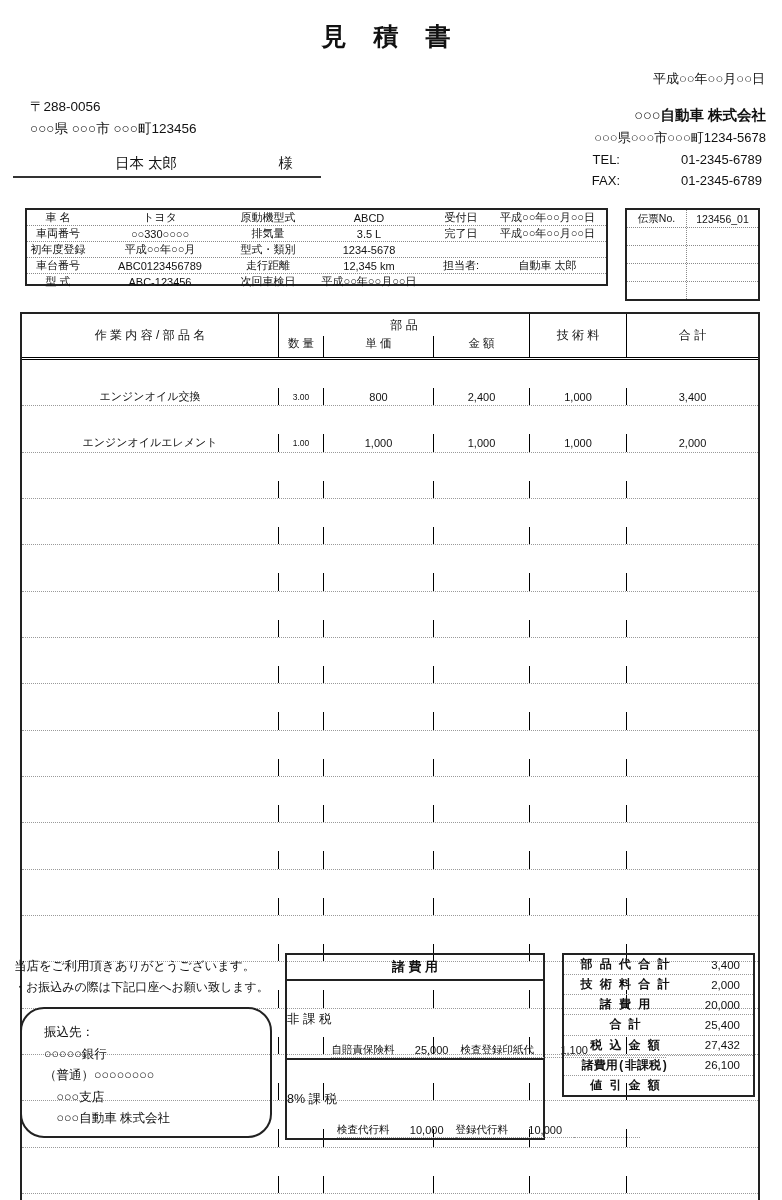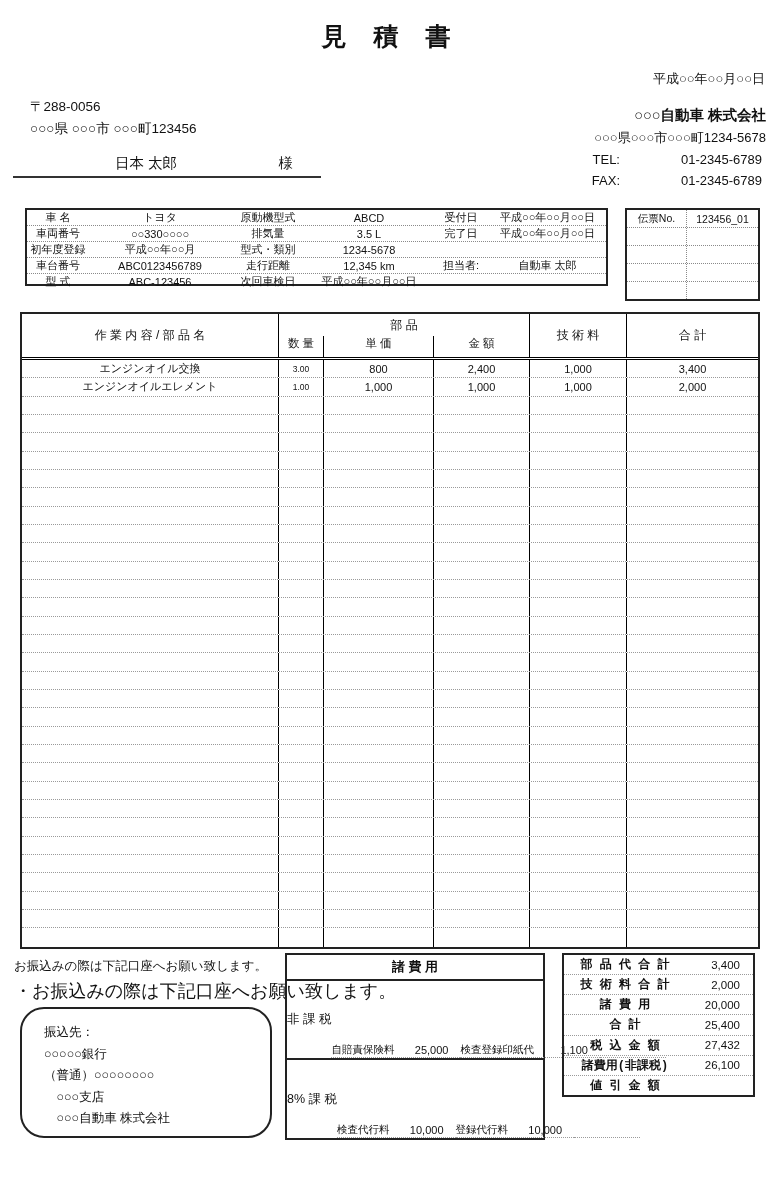--- a/index.html
+++ b/index.html
@@ -51,33 +51,33 @@
   .h-parts { width:251px; border-right:1px solid #000; display:flex; flex-direction:column; }
   .h-parts-top { height:22px; display:flex; align-items:center; justify-content:center; font-size:12px; }
   .h-parts-sub { flex:1; display:flex; }
   .h-sub { display:flex; align-items:flex-start; justify-content:center; font-size:11.5px; }
   .h-sub-qty { width:45px; border-right:1px solid #000; }
   .h-sub-unit { width:110px; border-right:1px solid #000; }
   .h-sub-amt { flex:1; }
   .h-labor { width:97px; border-right:1px solid #000; }
   .h-total { flex:1; }
   .items-body { display:flex; flex-direction:column; }
-  .i-row { display:flex; height:18.34px; border-bottom:1px dotted #9a9a9a; }
+  .i-row { display:flex; height:18.34px; border-bottom:1px dotted #9a9a9a;margin-top:28px; }
   .i-row:last-child { border-bottom:none; }
   .i-cell { display:flex; align-items:center; justify-content:center; font-size:11px; white-space:nowrap; }
   .i-name { width:257px; border-right:1px solid #000; }
   .i-qty { width:45px; border-right:1px solid #000; font-size:8.5px; }
   .i-unit { width:110px; border-right:1px solid #000; }
   .i-amount { width:96px; border-right:1px solid #000; }
   .i-labor { width:97px; border-right:1px solid #000; }
   .i-total { flex:1; }
 
   
   .thanks1 { position:absolute; left:14px; top:958px; font-size:12.5px; }
-  .thanks2 { position:absolute; left:14px; top:979px; font-size:18px; }
+  .thanks2 { position:absolute; left:14px; top:979px; font-size:12px; }
   .bank-box { position:absolute; left:20px; top:1007px; width:252px; height:131px;
     border:2px solid #222; border-radius:24px; padding:13px 0 0 22px;
     font-size:12.5px; line-height:21.5px; }
 
   .fees-table { position:absolute; left:285px; top:953px; width:260px;
     border:2px solid #222; display:flex; flex-direction:column; }
   .fees-title { height:26px; display:flex; align-items:center; justify-content:center;
     font-size:13px; font-weight:bold; border-bottom:2px solid #222; }
   .fee-section { display:flex; }
   .fee-section + .fee-section { border-top:2px solid #222; }
@@ -466,21 +466,21 @@
           <div class="i-cell i-name"></div>
           <div class="i-cell i-qty"></div>
           <div class="i-cell i-unit"></div>
           <div class="i-cell i-amount"></div>
           <div class="i-cell i-labor"></div>
           <div class="i-cell i-total"></div>
         </div>
       </div>
   </div>
 
-  <div class="thanks1">お振込みの際は下記口座へお願い致します。</div>
+  <div class="thanks1">当店をご利用頂きありがとうございます。</div>
   <div class="thanks2">・お振込みの際は下記口座へお願い致します。</div>
 
   <div class="bank-box">
       <div class="bank-line">振込先：</div>
       <div class="bank-line">○○○○○銀行</div>
       <div class="bank-line">（普通）○○○○○○○○</div>
       <div class="bank-line">　○○○支店</div>
       <div class="bank-line">　○○○自動車 株式会社</div>
     </div>
 

